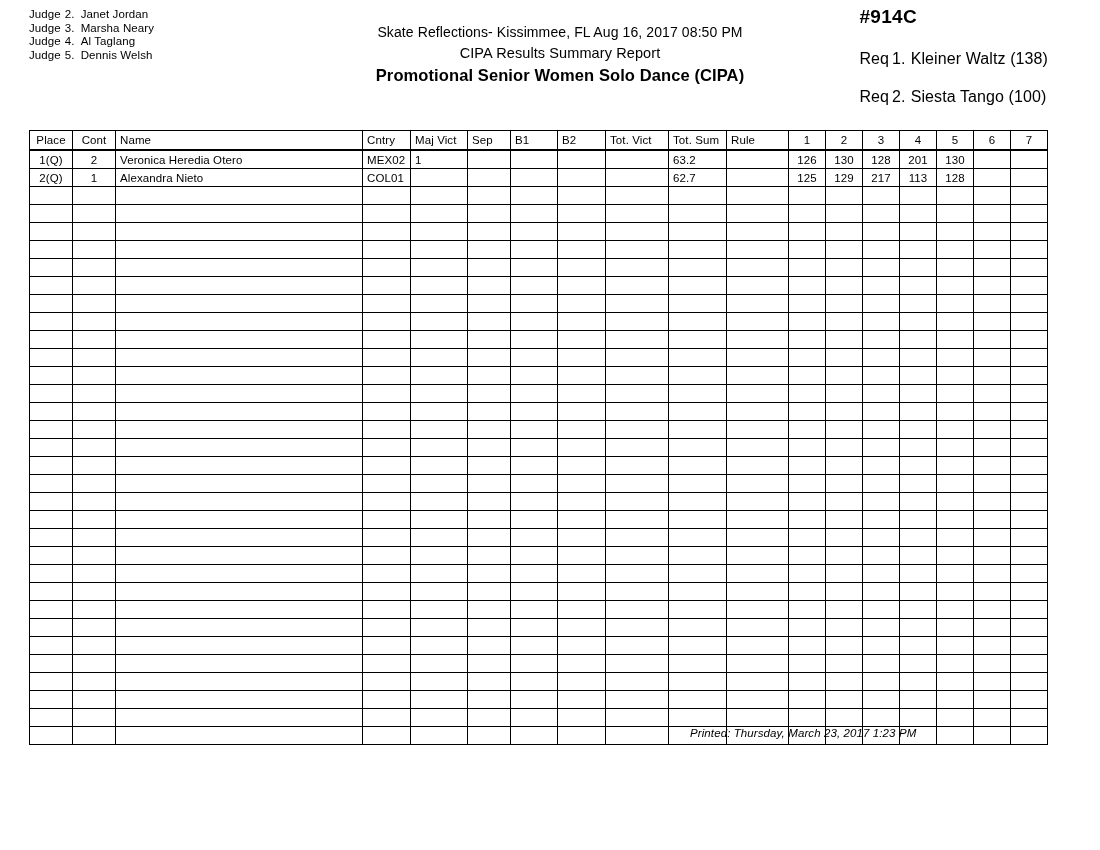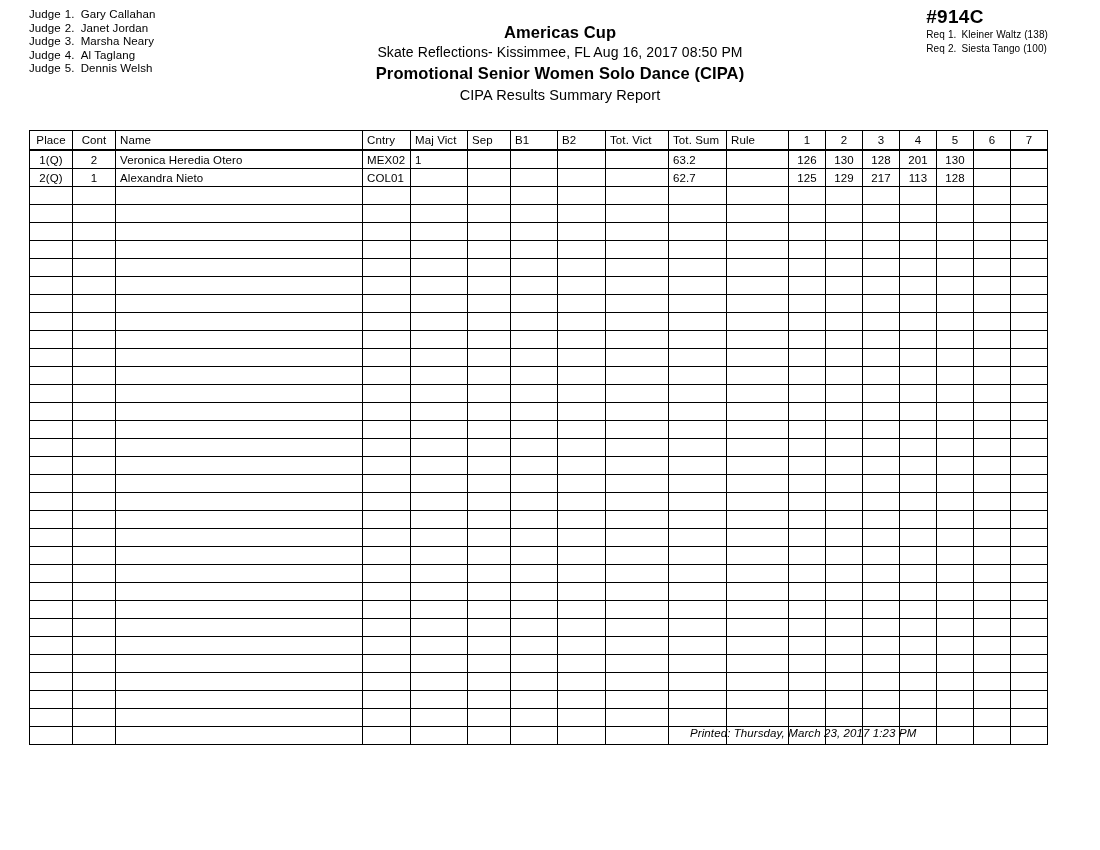--- a/index.html
+++ b/index.html
@@ -72,24 +72,25 @@
     top: 6px;
     text-align: left;
   }
   #event-number {
     font-size: 19px;
     font-weight: bold;
     line-height: 22px;
     letter-spacing: 0.3px;
   }
   .req-row {
-    font-size: 10px;
+    font-size: 16px;
     line-height: 13.6px;
     white-space: nowrap;
     letter-spacing: 0.1px;
+    margin-top: 24px;
   }
   .req-num { padding-left: 3px; }
   .req-name { padding-left: 5px; }
 
   
   #results-table-wrap {
     position: absolute;
     left: 29px;
     top: 130px;
     width: 921px;
@@ -143,32 +144,30 @@
     font-size: 11.5px;
     letter-spacing: 0.1px;
     white-space: nowrap;
     font-style: italic;
   }
 </style>
 </head>
 <body>
 
 <div id="judge-panel">
-    <div class="judge-row"><span class="judge-word">Judge</span><span class="judge-num">1.</span><span class="judge-name">Gary Callahan</span></div>
     <div class="judge-row"><span class="judge-word">Judge</span><span class="judge-num">2.</span><span class="judge-name">Janet Jordan</span></div>
     <div class="judge-row"><span class="judge-word">Judge</span><span class="judge-num">3.</span><span class="judge-name">Marsha Neary</span></div>
     <div class="judge-row"><span class="judge-word">Judge</span><span class="judge-num">4.</span><span class="judge-name">Al Taglang</span></div>
     <div class="judge-row"><span class="judge-word">Judge</span><span class="judge-num">5.</span><span class="judge-name">Dennis Welsh</span></div>
   </div>
 
 <div id="title-block">
-  <div id="event-name">Americas Cup</div>
   <div id="venue-line">Skate Reflections- Kissimmee, FL  Aug 16, 2017  08:50 PM</div>
+  <div id="report-line">CIPA Results Summary Report</div>
   <div id="category-line">Promotional Senior Women Solo Dance (CIPA)</div>
-  <div id="report-line">CIPA Results Summary Report</div>
 </div>
 
 <div id="event-meta">
   <div id="event-number">#914C</div>
   <div id="requirements-list">
       <div class="req-row"><span>Req</span><span class="req-num">1.</span><span class="req-name">Kleiner Waltz (138)</span></div>
       <div class="req-row"><span>Req</span><span class="req-num">2.</span><span class="req-name">Siesta Tango (100)</span></div>
     </div>
 </div>
 

